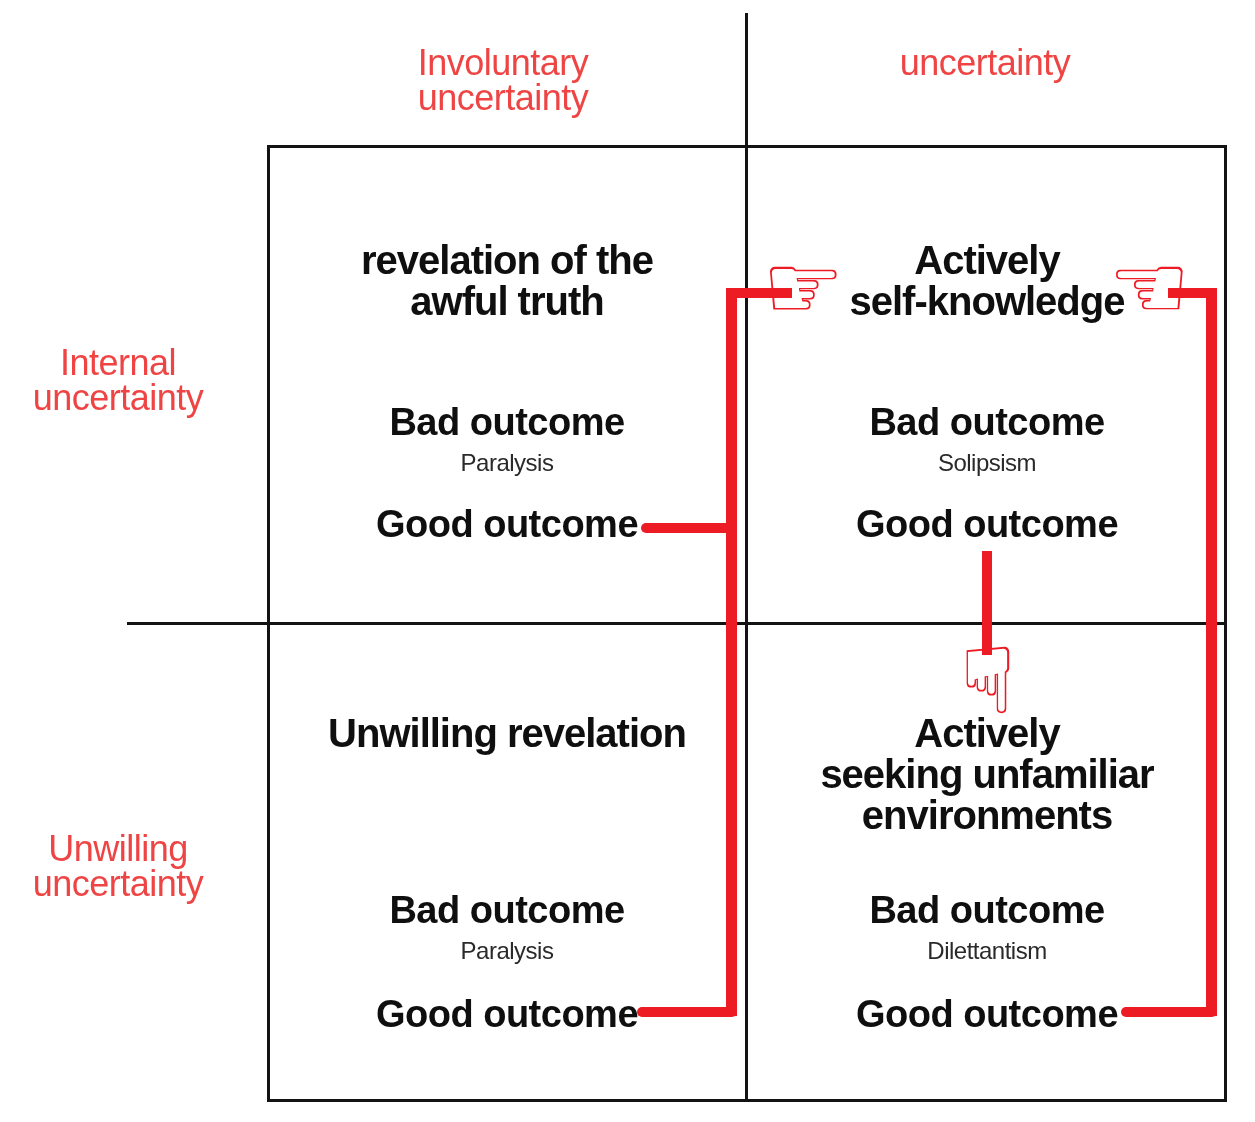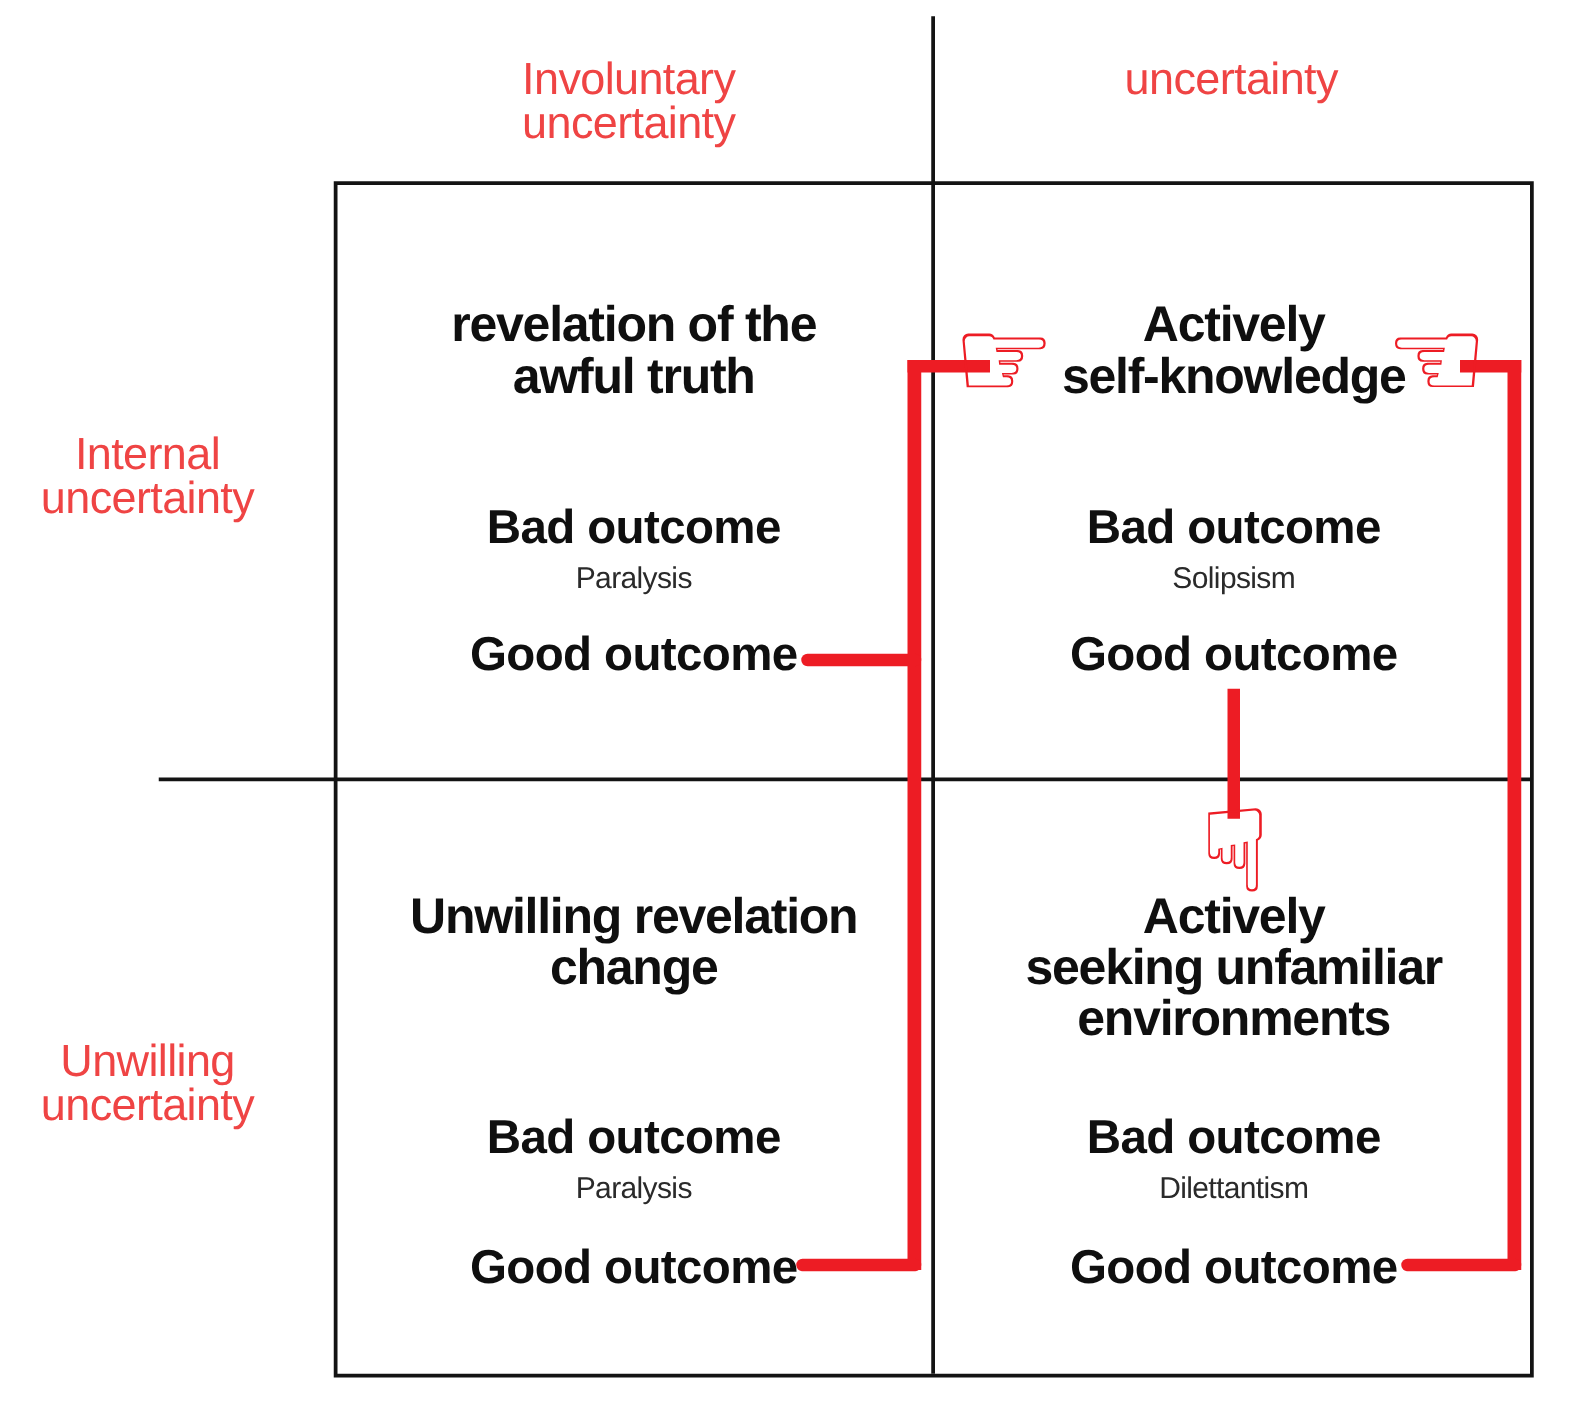--- a/index.html
+++ b/index.html
@@ -135,21 +135,20 @@
   <div class="txt q-title q2-title">
     <div>Actively</div>
     <div>self-knowledge</div>
   </div>
   <div class="txt q-outcome q2-bad">Bad outcome</div>
   <div class="txt q-sub q2-sub">Solipsism</div>
   <div class="txt q-outcome q2-good">Good outcome</div>
 
   <div class="txt q-title q3-title">
     <div>Unwilling revelation</div>
-    <div>change</div>
   </div>
   <div class="txt q-outcome q3-bad">Bad outcome</div>
   <div class="txt q-sub q3-sub">Paralysis</div>
   <div class="txt q-outcome q3-good">Good outcome</div>
 
   <div class="txt q-title q4-title">
     <div>Actively</div>
     <div>seeking unfamiliar</div>
     <div>environments</div>
   </div>

